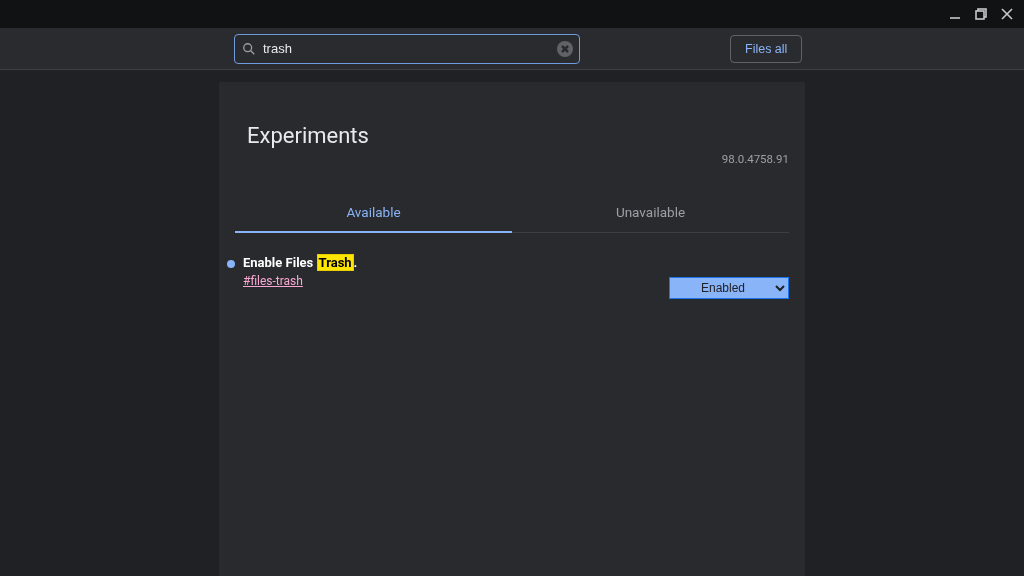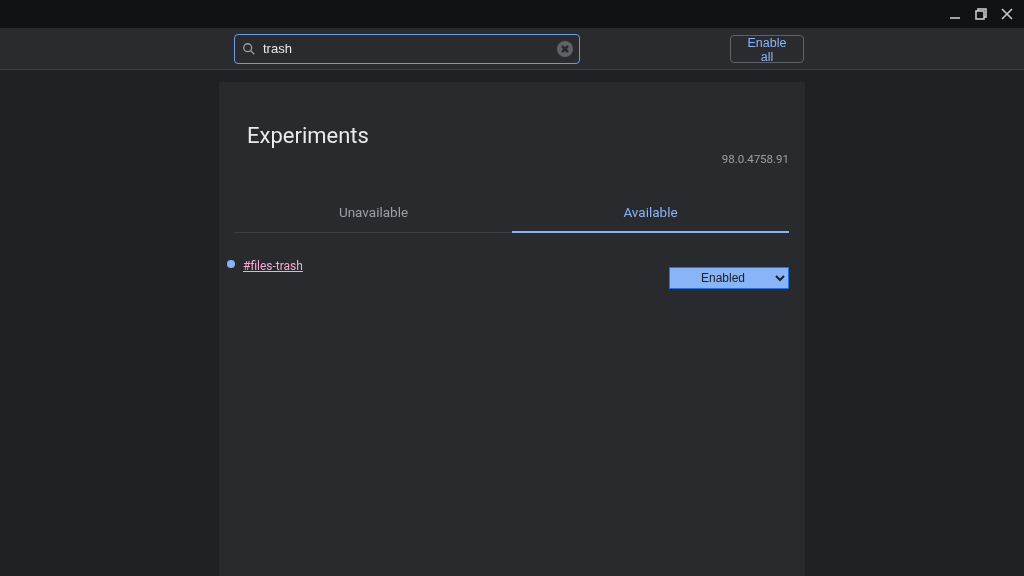--- a/index.html
+++ b/index.html
@@ -164,21 +164,21 @@
   }
   .exp-hash {
     font-size: 12px;
     color: #f9a8d4;
     text-decoration: underline;
     margin-top: 3px;
     display:inline-block;
   }
   .exp-select-wrap {
     flex-shrink:0;
-    margin-top: 12px;
+    margin-top: 22px;
   }
   select.exp-select {
     width: 120px;
     height: 22px;
     background: #8ab4f8;
     border: 1px solid #1a73e8;
     color: #202124;
     font-size: 12px;
     text-align-last: center;
   }
@@ -216,39 +216,42 @@
           </svg>
       </span>
       <input type="text" value="trash" style="">
       <span class="clear-btn">
         <svg viewBox="0 0 8 8">
             <line x1="1" y1="1" x2="7" y2="7"></line>
             <line x1="7" y1="1" x2="1" y2="7"></line>
           </svg>
       </span>
     </div>
-    <button class="reset-btn">Enable all</button>
+    <button class="reset-btn">Files all</button>
   </div>
 </div>
 
 <div class="main-col">
   <div class="heading-row">
     <h1>Experiments</h1>
     <span class="version">98.0.4758.91</span>
   </div>
 
   <div class="tabs">
+    <div class="tab active">Available</div>
     <div class="tab">Unavailable</div>
-    <div class="tab active">Available</div>
   </div>
 
   <div class="exp-list">
     <div class="exp-item">
       <div class="dot"></div>
       <div class="exp-body">
+        <div class="exp-title">
+          <span>Enable Files </span><span class="hl">Trash</span><span>.</span>
+        </div>
         <a class="exp-hash">#files-trash</a>
       </div>
       <div class="exp-select-wrap">
         <select class="exp-select">
         <option>Default</option><option selected="">Enabled</option><option>Disabled</option></select>
       </div>
     </div>
   </div>
 </div>
 

